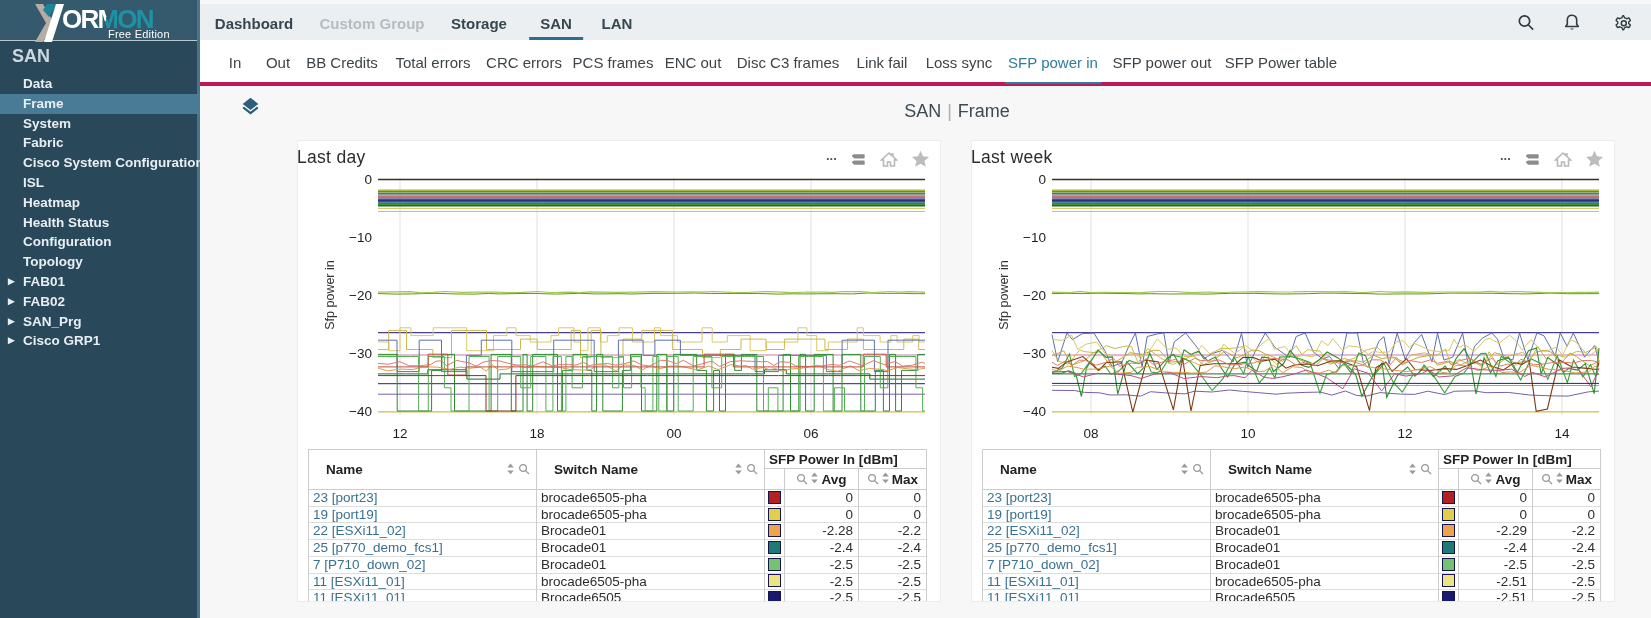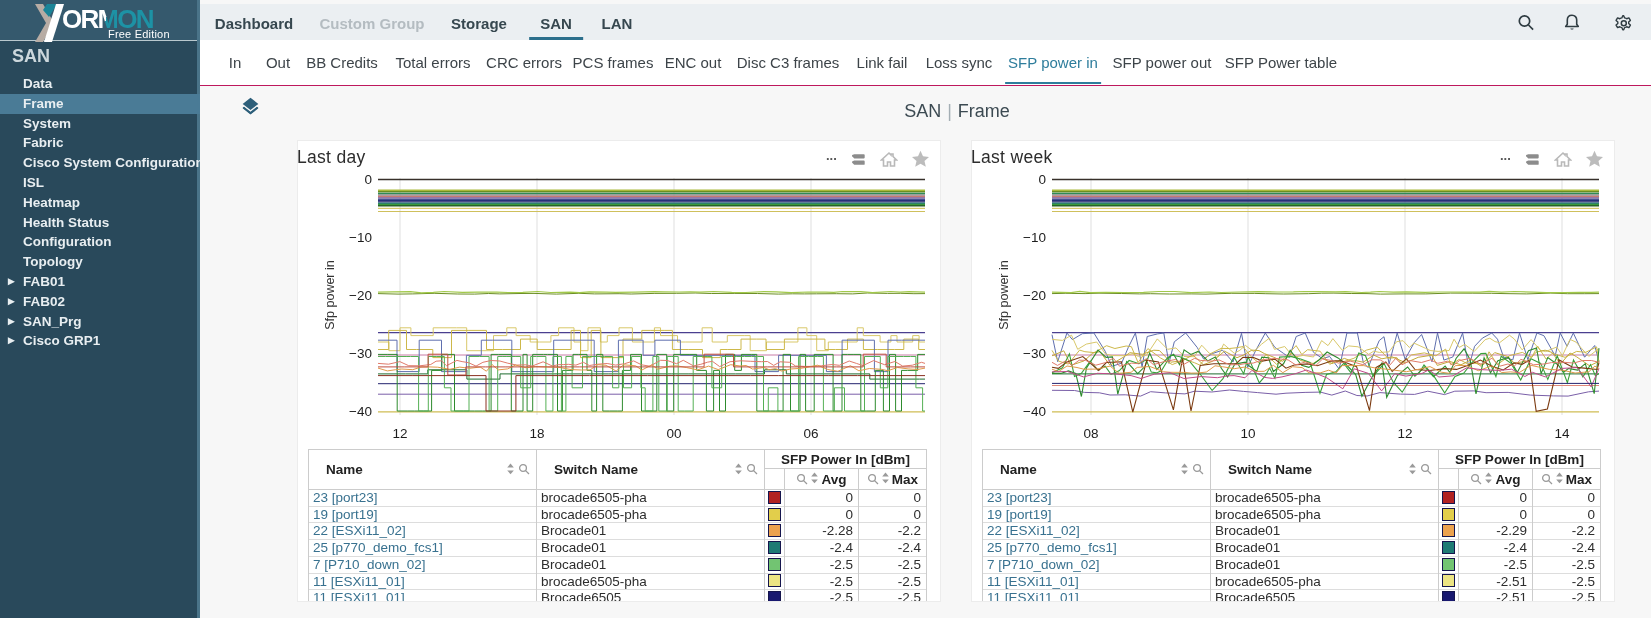--- a/index.html
+++ b/index.html
@@ -15,21 +15,21 @@
 #menu{position:absolute;left:0;top:74px;width:200px;list-style:none}
 #menu li{position:relative;height:19.8px;line-height:19.8px;padding-left:23px;font-size:13.5px;font-weight:700;color:#e8eef1;white-space:nowrap;overflow:hidden}
 #menu li.sel{background:#4a7b96}
 #menu .tri{position:absolute;left:8px;top:0;font-size:8.5px;color:#e8eef0}
 #topbar{position:absolute;left:200px;top:4px;width:1451px;height:56px;background:#ebeff2}
 #topbar .t1{position:absolute;top:11px;transform:translateX(-50%);font-size:15px;font-weight:700;color:#36474f}
 #topbar .t2{position:absolute;top:11px;transform:translateX(-50%);font-size:15px;font-weight:700;color:#b4bcc1}
 #topbar .tact:after{content:"";position:absolute;left:-11px;right:-11px;bottom:-8px;height:3px;background:#2c6f8c}
 #topicons{position:absolute;left:0;top:9px;width:100%}
 #topicons svg{position:absolute;transform:translateX(-50%)}
-#subtabs{position:absolute;left:200px;top:40px;width:1451px;height:46px;background:#fff;border-bottom:1px solid #be185d}
+#subtabs{position:absolute;left:200px;top:40px;width:1451px;height:46px;background:#fff;border-bottom:4px solid #be185d}
 #subtabs span{position:absolute;top:14px;transform:translateX(-50%);font-size:15px;color:#3d4449;white-space:nowrap}
 #subtabs span.act{color:#2e7d9c}
 #subtabs span.act:after{content:"";position:absolute;left:-3px;right:-3px;bottom:-13px;height:2px;background:#2e7d9c}
 #crumb{position:absolute;left:240px;top:96px}
 #head{position:absolute;left:0;top:101px;width:1914px;text-align:center;font-size:18px;color:#3c4a52}
 #head .sep{color:#a4aeb4;padding:0 6px}
 .panel{position:absolute;top:140px;width:644px;height:462px;background:#fff;border:1px solid #ececec;overflow:hidden}
 #pL{left:297px}
 #pR{left:971px}
 .ptitle{position:absolute;left:0;top:147px;width:100%;text-align:left;font-size:17.5px;color:#2d2d2d;letter-spacing:.3px}
@@ -37,21 +37,21 @@
 #picL{left:826px}
 #picR{left:1500px}
 .dots{font-size:13px;font-weight:700;color:#555;line-height:10px;position:relative;top:-3px}
 .chart{position:absolute;left:0;top:0}
 .tick{font-size:13.5px;fill:#1d1d1d;font-family:"Liberation Sans",sans-serif}
 .ylab{font-size:12.5px;fill:#333;font-family:"Liberation Sans",sans-serif}
 .dt{position:absolute;left:10px;top:308px;border-collapse:collapse;table-layout:fixed;font-size:13.5px;background:#fff}
 .dt th,.dt td{border:1px solid #ccc;padding:0 4px;overflow:hidden;white-space:nowrap}
 .dt thead th{font-weight:700;color:#222;text-align:left}
 .dt .hname{height:40px;padding-left:17px;position:relative}
-.dt .hspan{text-align:center;height:19px;font-size:13.5px}
+.dt .hspan{height:19px;font-size:13.5px}
 .dt .hsub{height:20px;text-align:center;font-size:13.5px}
 .dt .hsub b{font-weight:700}
 .dt .hic{position:absolute;right:6px;top:12px;display:inline-flex;align-items:center;gap:3px}
 .dt .srt,.dt .mag{display:inline-block;vertical-align:-1px;line-height:0}
 .dt .hsub .mag,.dt .hsub .srt{margin-right:2px}
 .dt tbody td{height:15.7px;line-height:15.7px;color:#2d2d2d}
 .dt tbody tr td{border-top:1px solid #ddd;border-bottom:none}
 .dt .c1 a{color:#38718f}
 .dt .c3{padding:0;text-align:center}
 .dt .c4,.dt .c5{text-align:right;padding-right:5px}

